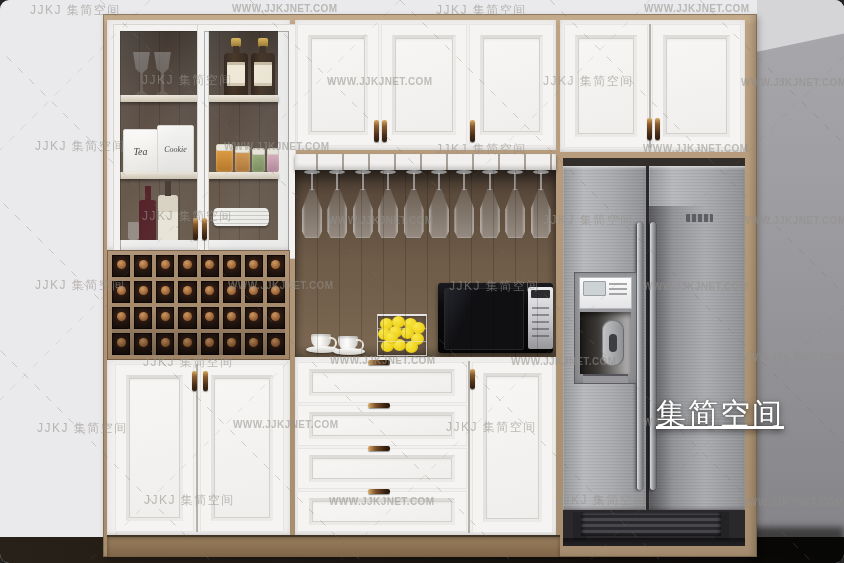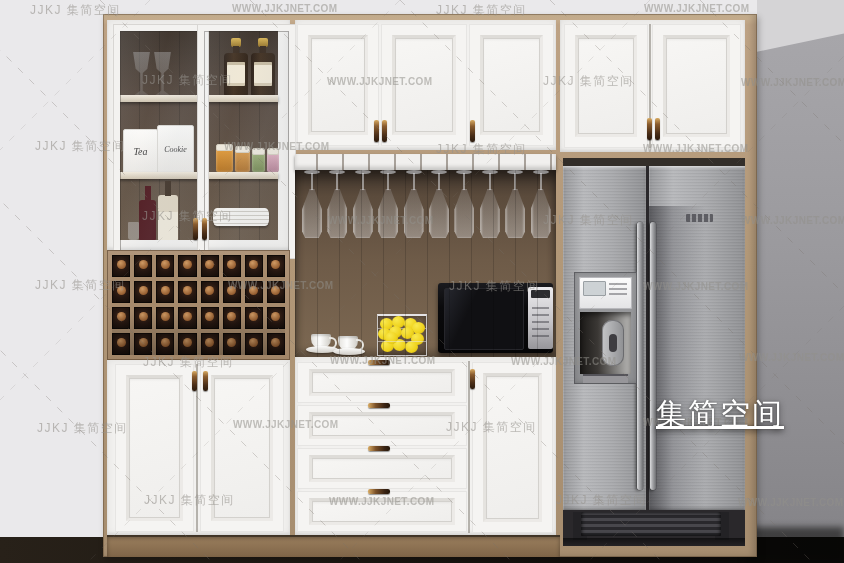--- a/index.html
+++ b/index.html
@@ -1,17 +1,17 @@
 <!DOCTYPE html>
 <html><head>
 <meta charset="utf-8">
 <style>
   html,body{margin:0;padding:0;background:#222;}
   .scene{position:relative;width:844px;height:563px;overflow:hidden;background:#eae9eb;
-         font-family:"Liberation Sans", sans-serif;}
+         font-family:"Liberation Sans", sans-serif;border-radius:9px;}
   .abs{position:absolute;}
 
   
   .wall-corner-light{left:757px;top:0;width:87px;height:54px;background:#d5d4d6;}
   .wall-shadow{left:757px;top:0;width:87px;height:540px;
       background:linear-gradient(180deg,#a9a8ac 0%,#9b9a9e 45%,#858488 100%);
       clip-path:polygon(0 9.6%,100% 6.2%,100% 100%,0 100%);}
   .floor{left:0;top:537px;width:844px;height:26px;
       background:linear-gradient(90deg,#282119 0%,#1d1812 40%,#120f0c 70%,#0a0908 100%);}
   .floor-shadow{left:745px;top:527px;width:99px;height:36px;background:rgba(5,5,4,0.55);filter:blur(3px);}

